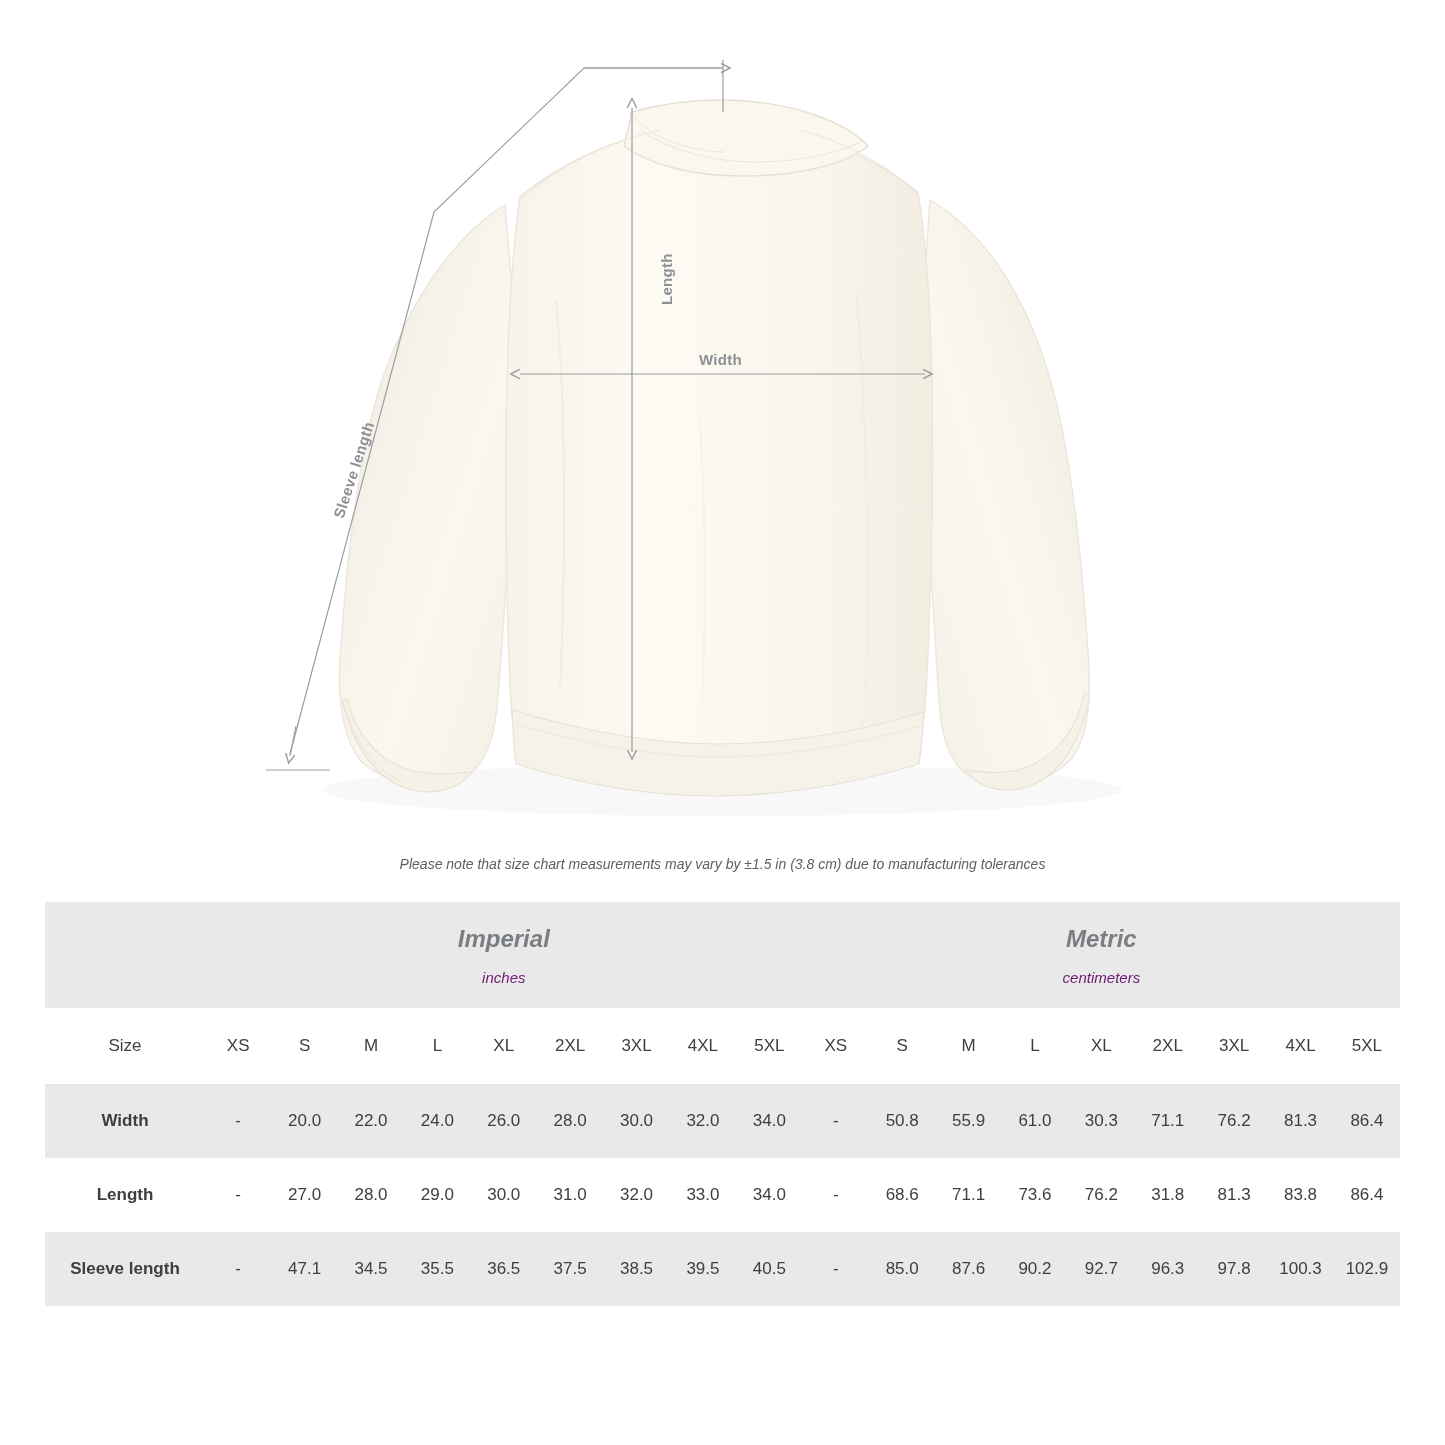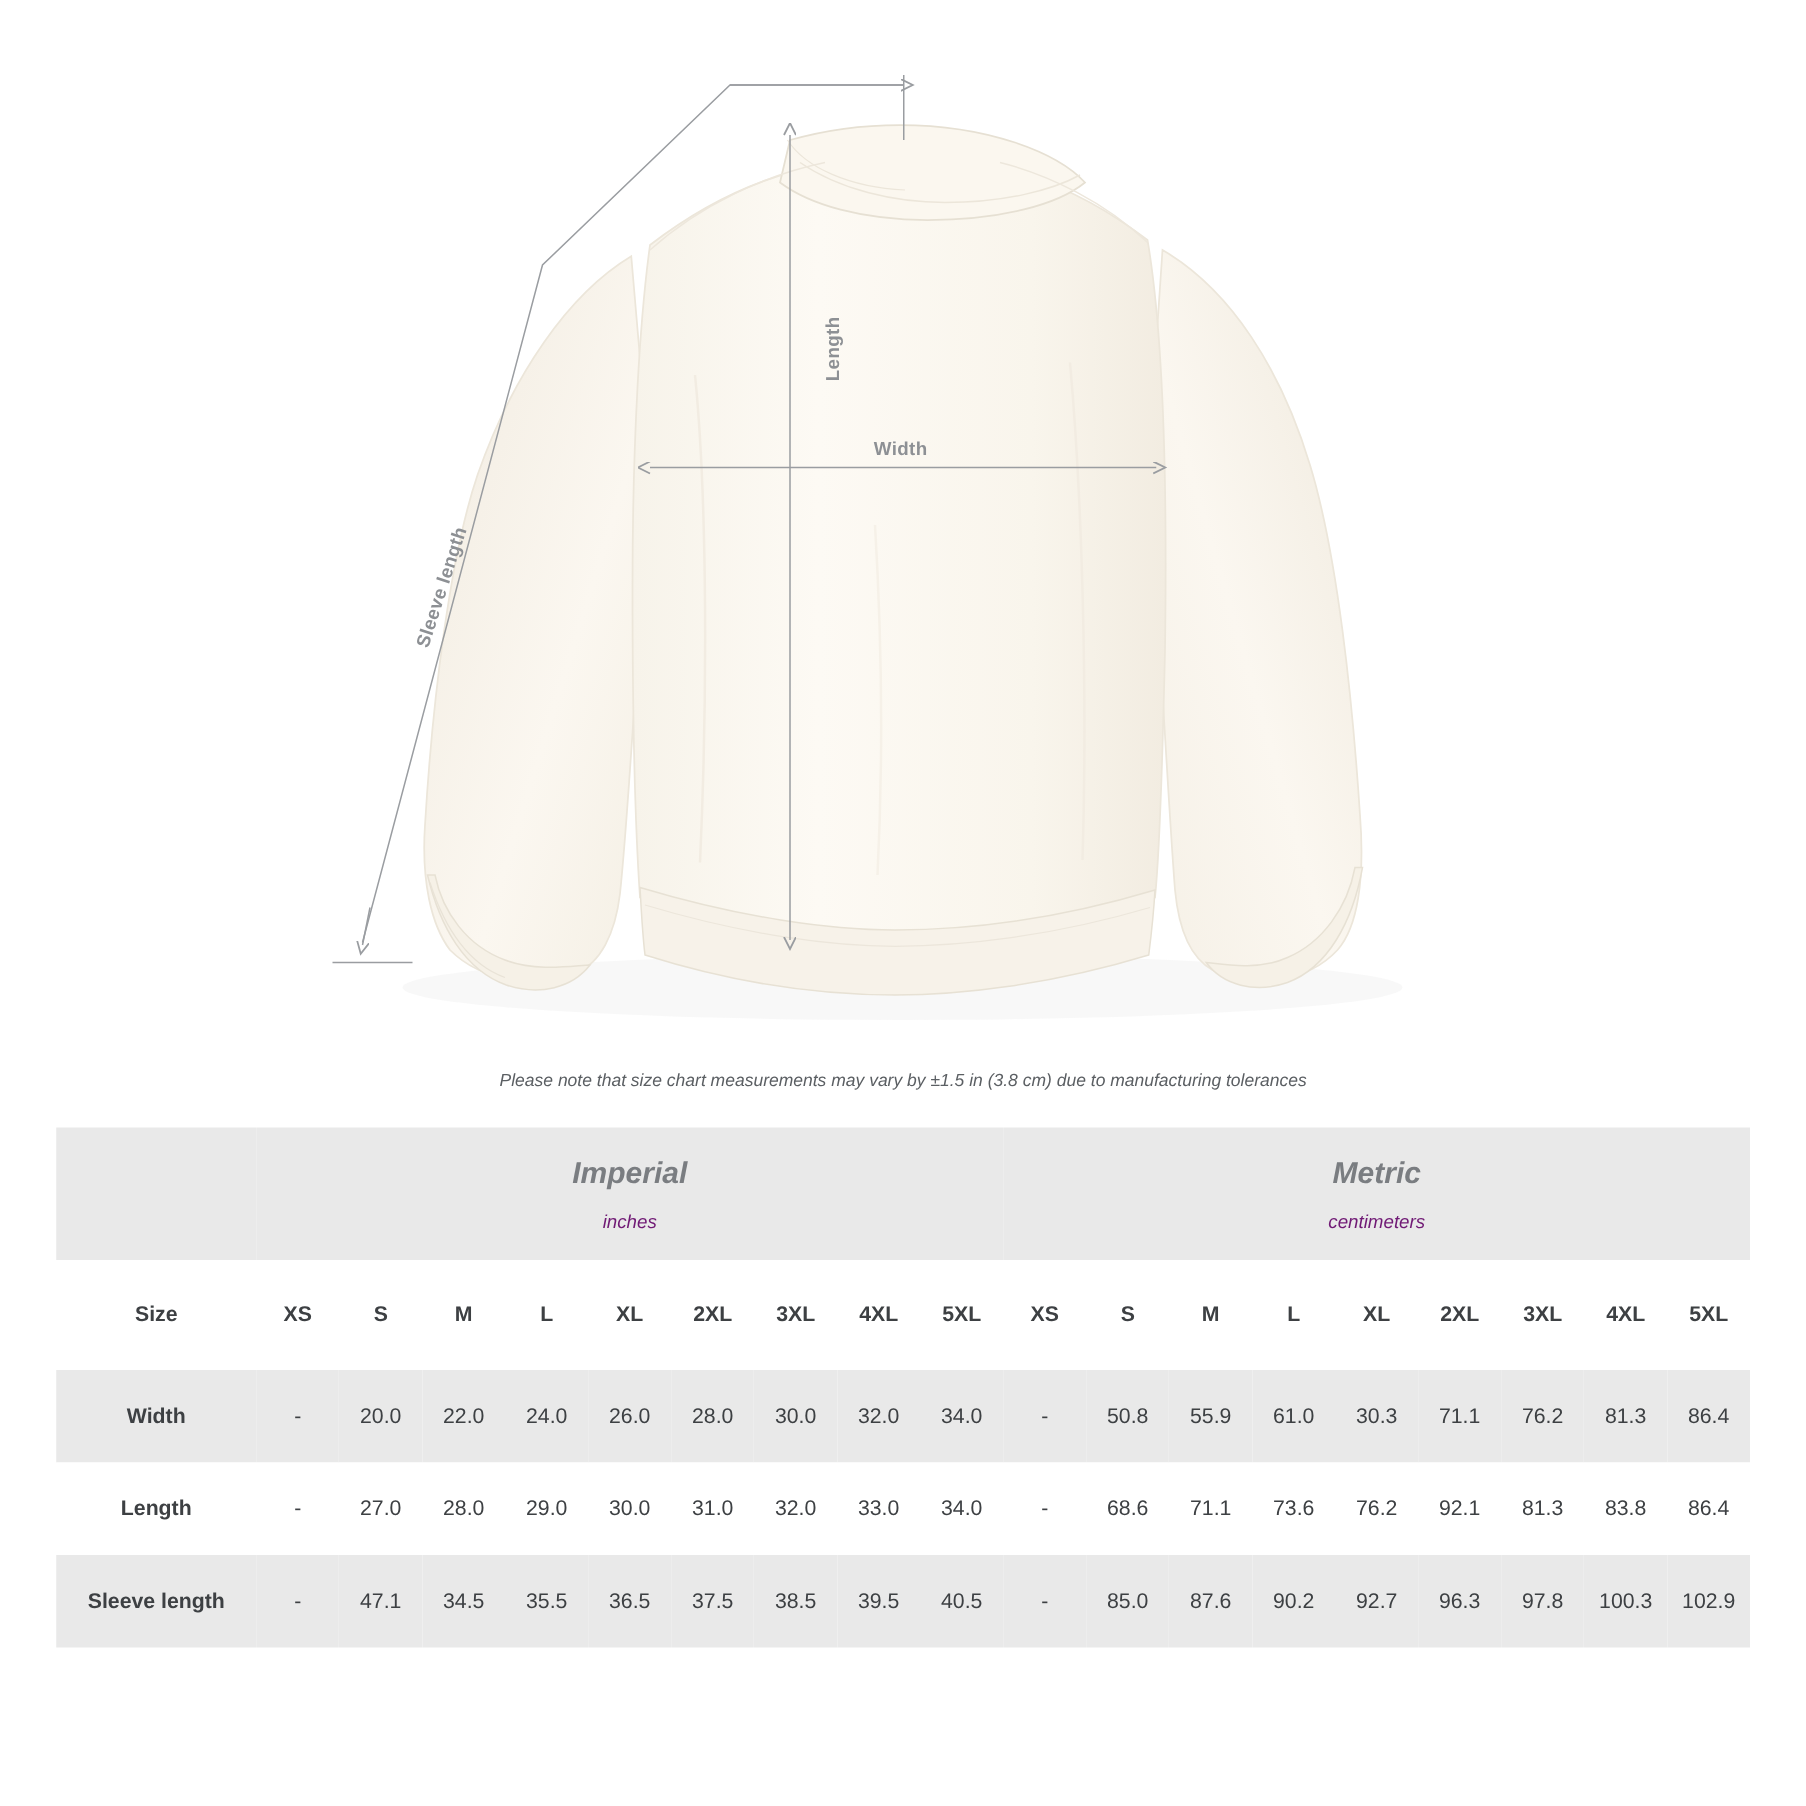--- a/index.html
+++ b/index.html
@@ -95,25 +95,25 @@
     color: #7a7d81;
     line-height: 1.25;
   }
   .unit-sub {
     font-size: 15px;
     font-style: italic;
     color: #701a75;
     margin-top: 15px;
   }
   .hdr-row td {
-    height: 88px;
+    height: 76px;
     text-align: center;
     vertical-align: middle;
     font-size: 17px;
-    font-weight: bold;
+    font-weight: normal;
     color: #3d4043;
     background: #ffffff;
   }
   .hdr-row td.rowlabel {
     font-size: 17px;
   }
   .data-row td {
     height: 74px;
     text-align: center;
     vertical-align: middle;
@@ -332,21 +332,21 @@
           <td>30.0</td>
           <td>31.0</td>
           <td>32.0</td>
           <td>33.0</td>
           <td>34.0</td>
           <td>-</td>
           <td>68.6</td>
           <td>71.1</td>
           <td>73.6</td>
           <td>76.2</td>
-          <td>92.1</td>
+          <td>31.8</td>
           <td>81.3</td>
           <td>83.8</td>
           <td>86.4</td>
         </tr>
 
         <tr class="data-row shade">
           <td class="rowlabel">Sleeve length</td>
           <td>-</td>
           <td>47.1</td>
           <td>34.5</td>

